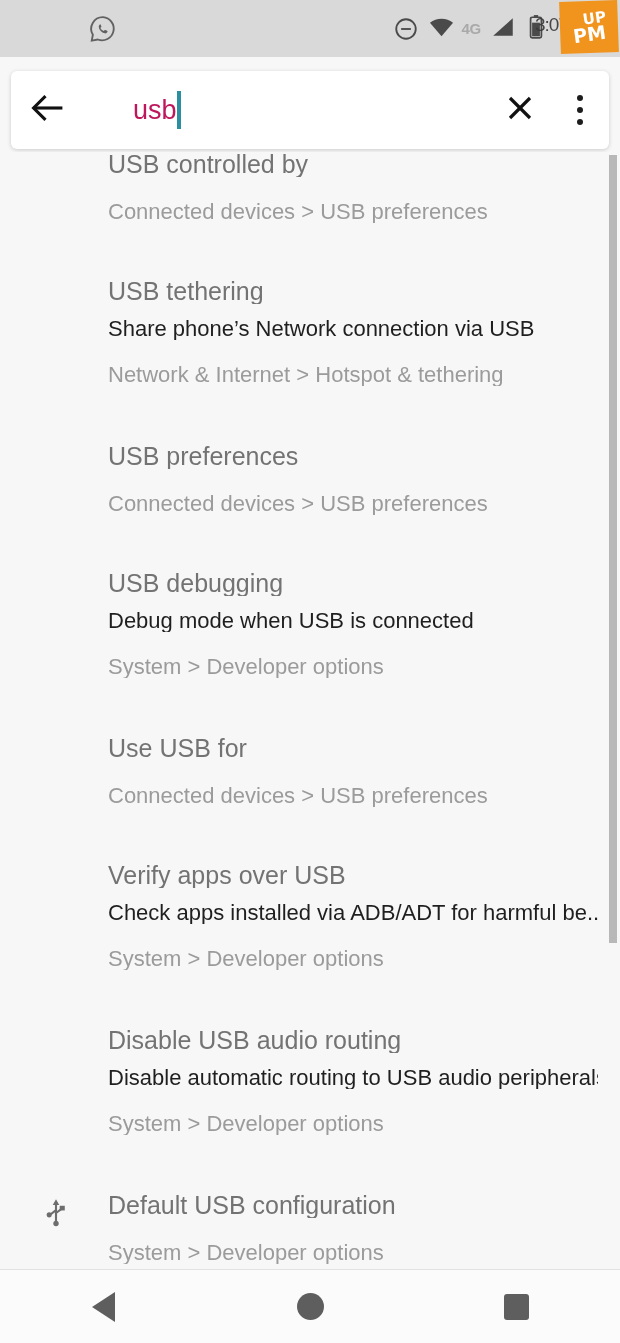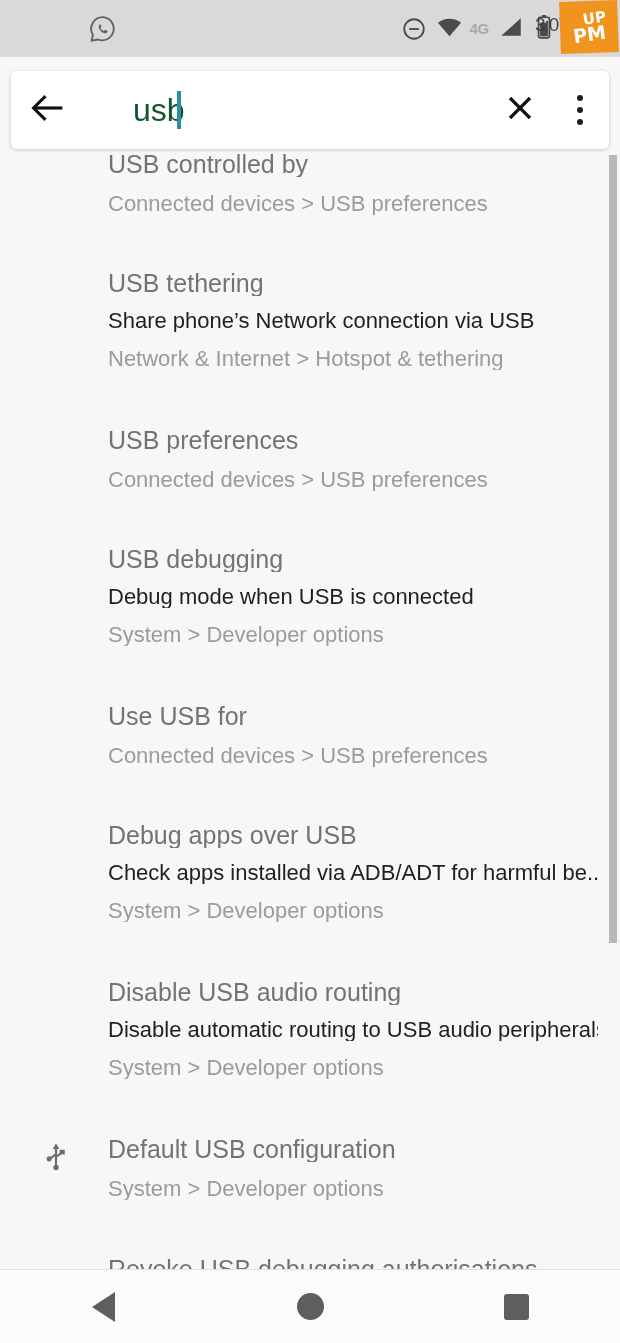--- a/index.html
+++ b/index.html
@@ -18,21 +18,21 @@
   
   #status-bar {
     position:absolute; top:0; left:0;
     width:620px; height:57px;
     background:#d9d9d9;
     display:flex; align-items:center;
   }
   .sb-left { display:flex; align-items:center; padding-left:88px; }
   .sb-right {
     position:absolute; right:0; top:0; height:57px;
-    display:flex; align-items:center; gap:9px; 
+    display:flex; align-items:center; gap:9px; padding-right:8px;
   }
   .wa-icon { width:30px; height:30px; position:relative; }
   .dnd-icon { width:26px; height:26px; }
   .net-4g {
     font-size:15px; font-weight:bold; color:#a9a9a9;
     letter-spacing:-0.3px; margin-left:-2px;
   }
   .sb-time {
     position:absolute; right:52px; top:14px;
     font-size:19px; color:#3a3a3a; font-weight:500;
@@ -71,21 +71,21 @@
   }
   #search-input-wrap {
     flex:1 1 auto; height:78px;
     display:flex; align-items:center;
     position:relative;
     padding-left:48px;
   }
   #search-input {
     border:none; outline:none; background:transparent;
     font-family:"Liberation Sans", sans-serif;
-    font-size:32px; color:#14532d;
+    font-size:27px; color:#be185d;
     width:300px; padding:0; caret-color:transparent;
   }
   #search-caret {
     position:absolute; left:auto; width:4px; height:38px;
     background:#2b8fa0; margin-left:-2px;
   }
   .sb-icon-btn {
     width:62px; height:78px;
     display:flex; align-items:center; justify-content:center;
     cursor:pointer; flex:0 0 auto;
@@ -109,21 +109,21 @@
   .result-title {
     font-size:25px; color:#737373; line-height:1.0;
     white-space:nowrap; overflow:hidden;
   }
   .result-summary {
     font-size:22px; color:#1f1f1f; line-height:1.0;
     margin-top:14px; white-space:nowrap; overflow:hidden;
   }
   .result-breadcrumb {
     font-size:22px; color:#9b9b9b; line-height:1.0;
-    margin-top:16px; white-space:nowrap; overflow:hidden;
+    margin-top:24px; white-space:nowrap; overflow:hidden;
   }
   .result-icon {
     position:absolute; left:38px; top:0;
     width:36px; height:36px;
     display:flex; align-items:center; justify-content:center;
   }
 
   
   #scrollbar-track {
     position:absolute; top:152px; right:0;
@@ -277,21 +277,21 @@
       <div class="result-summary">Debug mode when USB is connected</div>
       <div class="result-breadcrumb">System &gt; Developer options</div>
     </div>
 
     <div class="result-item" style="margin-top:58px">
       <div class="result-title">Use USB for</div>
       <div class="result-breadcrumb">Connected devices &gt; USB preferences</div>
     </div>
 
     <div class="result-item" style="margin-top:56px">
-      <div class="result-title">Debug apps over USB</div>
+      <div class="result-title">Verify apps over USB</div>
       <div class="result-summary">Check apps installed via ADB/ADT for harmful be..</div>
       <div class="result-breadcrumb">System &gt; Developer options</div>
     </div>
 
     <div class="result-item" style="margin-top:58px">
       <div class="result-title">Disable USB audio routing</div>
       <div class="result-summary">Disable automatic routing to USB audio peripherals</div>
       <div class="result-breadcrumb">System &gt; Developer options</div>
     </div>
 

